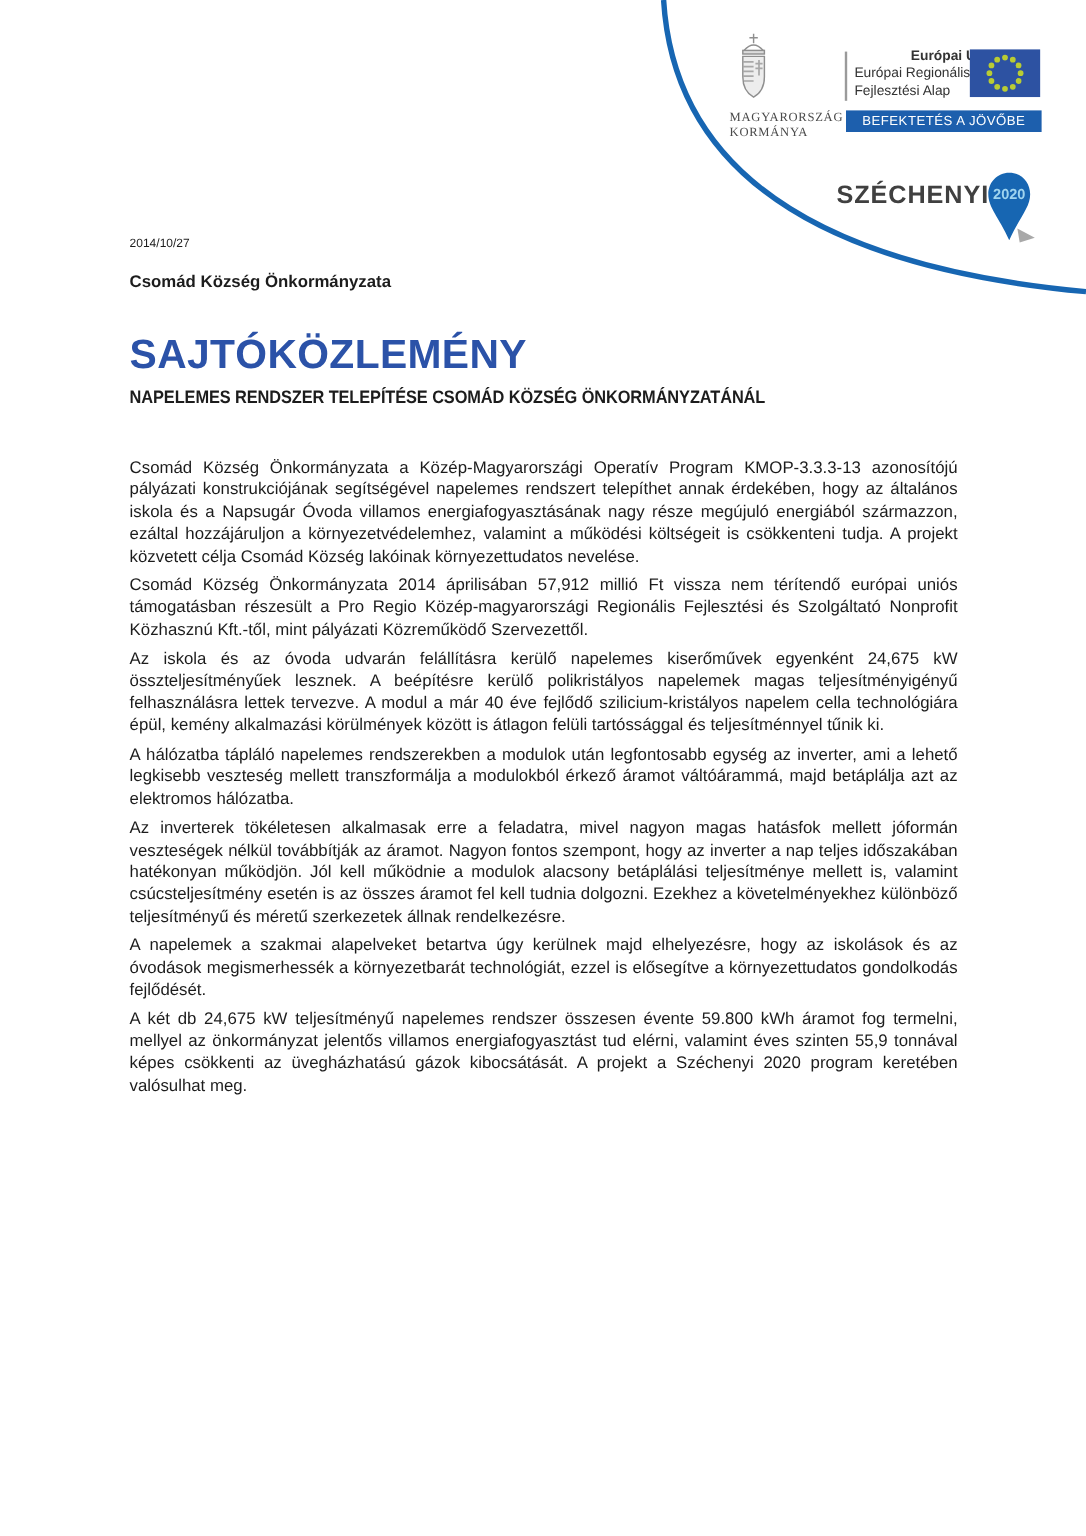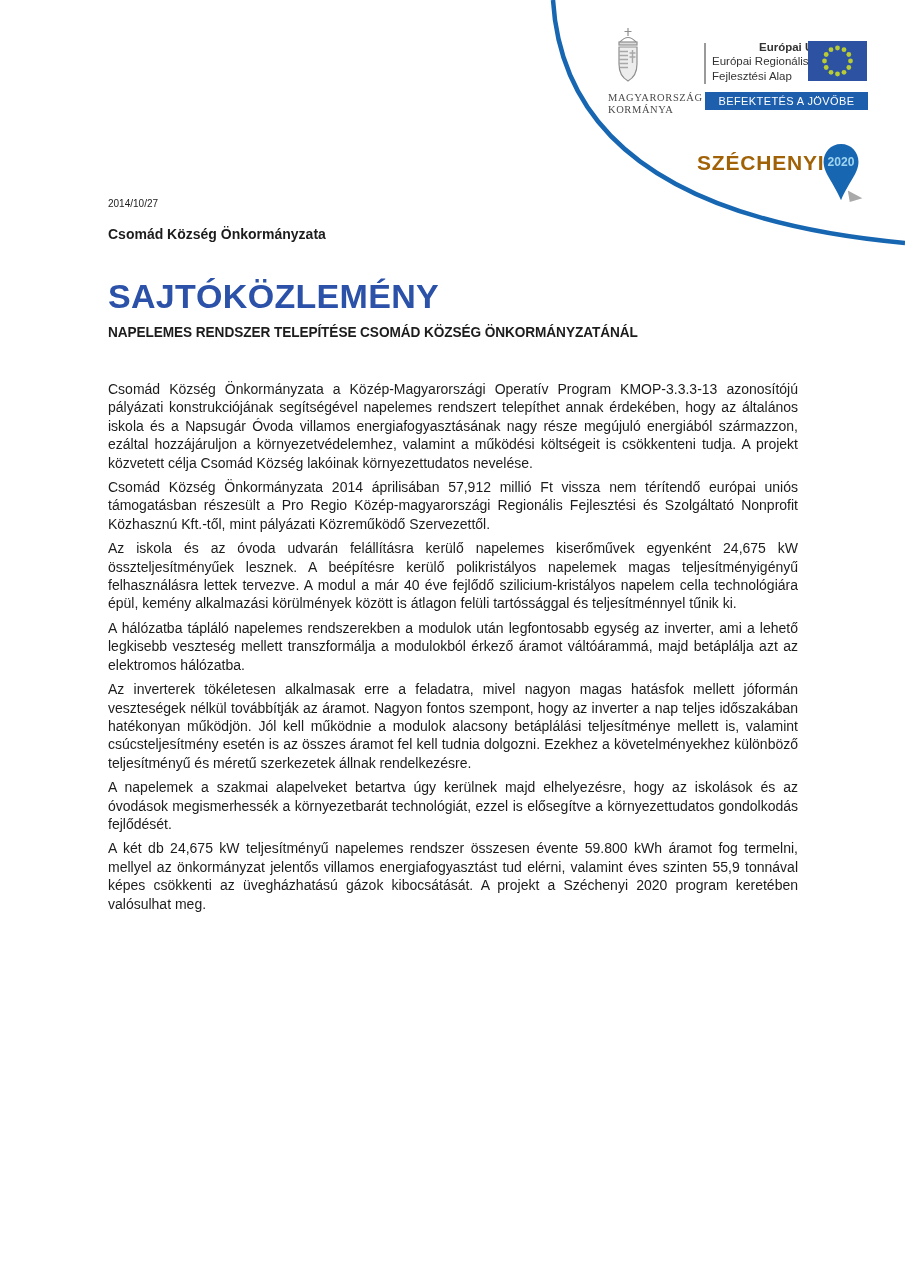--- a/index.html
+++ b/index.html
@@ -25,21 +25,21 @@
   .gov-text{margin-top:2px;font-family:"Liberation Serif",serif;font-size:10.5px;line-height:11.5px;
     color:#4a4a4a;letter-spacing:0.6px;}
   
   .eu-divider{position:absolute;left:704px;top:43px;width:2px;height:41px;background:#9a9a9a;}
   .eu-text{position:absolute;left:712px;top:40px;font-size:11.5px;line-height:14.3px;color:#333;}
   .eu-text .b{font-weight:bold;padding-left:47px;}
   .eu-flag{position:absolute;left:808px;top:41px;width:59px;height:40px;}
   .banner{position:absolute;left:705px;top:92px;width:163px;height:18px;background:var(--banner-blue);
     color:#fff;font-weight:normal;font-size:11px;line-height:18px;text-align:center;letter-spacing:0.4px;}
   
-  .sz-name{position:absolute;left:697px;top:151px;font-weight:bold;font-size:21px;letter-spacing:0.8px;color:#a16207;}
+  .sz-name{position:absolute;left:697px;top:151px;font-weight:bold;font-size:21px;letter-spacing:0.8px;color:#404040;}
   .pin-svg{position:absolute;left:820px;top:142px;}
   
   .content{position:absolute;left:108px;top:196px;width:690px;}
   .date{font-size:10px;line-height:16px;}
   .org{margin-top:14px;font-size:14px;font-weight:bold;line-height:16px;}
   .title{margin:41px 0 0 0;font-size:34px;line-height:26px;font-weight:bold;color:var(--accent-blue);letter-spacing:0.3px;}
   .subtitle{margin:14px 0 0 0;font-size:15px;line-height:17px;font-weight:bold;white-space:nowrap;
     transform:scaleX(0.91);transform-origin:left center;letter-spacing:-0.1px;}
   .lead{margin:16px 0 0 0;font-size:14px;line-height:18.5px;font-weight:bold;text-align:justify;}
   .body-p{margin:0 0 6px 0;font-size:14px;line-height:18.4px;text-align:justify;}

